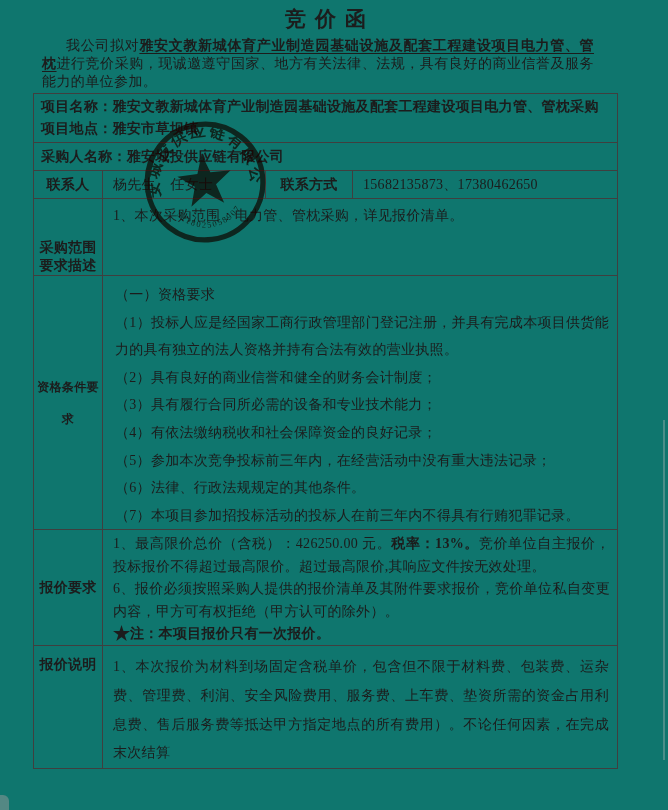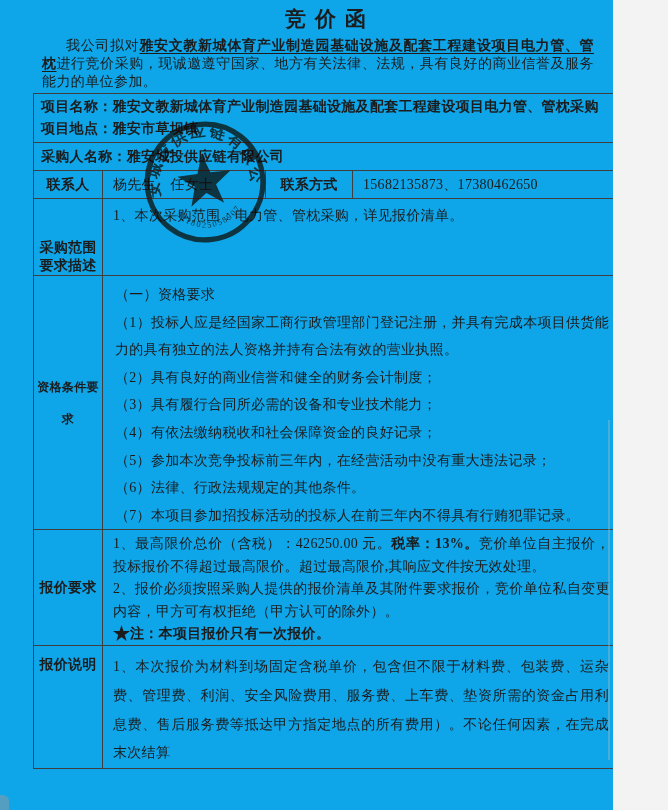--- a/index.html
+++ b/index.html
@@ -2,22 +2,22 @@
 <html lang="zh"><head>
 <meta charset="utf-8">
 <style>
   html,body{margin:0;padding:0;}
   body{
     width:668px;height:810px;
     background:#f3f3f3;
     font-family:"Liberation Serif","DejaVu Serif",serif;
   }
   .page{
-    position:relative;width:613px;height:810px;overflow:hidden;
-    background:#0ea5e9;color:#1c1c1c;
+    position:relative;width:668px;height:810px;overflow:hidden;
+    background:#0f766e;color:#1c1c1c;
   }
   .title{
     position:absolute;top:5px;left:54px;width:552px;
     margin:0;text-align:center;
     font-size:21px;font-weight:bold;letter-spacing:9px;
   }
   .intro{
     position:absolute;top:37px;left:42px;width:552px;
     margin:0;font-size:14px;line-height:17.8px;
     text-align:justify;text-indent:24px;letter-spacing:0.4px;
@@ -126,21 +126,21 @@
           <p>（4）有依法缴纳税收和社会保障资金的良好记录；</p>
           <p>（5）参加本次竞争投标前三年内，在经营活动中没有重大违法记录；</p>
           <p>（6）法律、行政法规规定的其他条件。</p>
           <p>（7）本项目参加招投标活动的投标人在前三年内不得具有行贿犯罪记录。</p>
         </td>
       </tr>
       <tr style="height:112px">
         <td class="lab cell-mid-c">报价要求</td>
         <td class="con quote-cell" colspan="3">
           <p><span>1、最高限价总价（含税）：426250.00 元。</span><span class="bold">税率：13%。</span><span>竞价单位自主报价，投标报价不得超过最高限价。超过最高限价,其响应文件按无效处理。</span></p>
-          <p>2、报价必须按照采购人提供的报价清单及其附件要求报价，竞价单位私自变更内容，甲方可有权拒绝（甲方认可的除外）。</p>
+          <p>6、报价必须按照采购人提供的报价清单及其附件要求报价，竞价单位私自变更内容，甲方可有权拒绝（甲方认可的除外）。</p>
           <p><span class="star">★</span><span class="bold">注：本项目报价只有一次报价。</span></p>
         </td>
       </tr>
       <tr style="height:95px">
         <td class="lab" style="vertical-align:top;padding-top:10px">报价说明</td>
         <td class="con note-cell" colspan="3">
           <p>1、本次报价为材料到场固定含税单价，包含但不限于材料费、包装费、运杂费、管理费、利润、安全风险费用、服务费、上车费、垫资所需的资金占用利息费、售后服务费等抵达甲方指定地点的所有费用）。不论任何因素，在完成末次结算</p>
         </td>
       </tr>
     </tbody>

